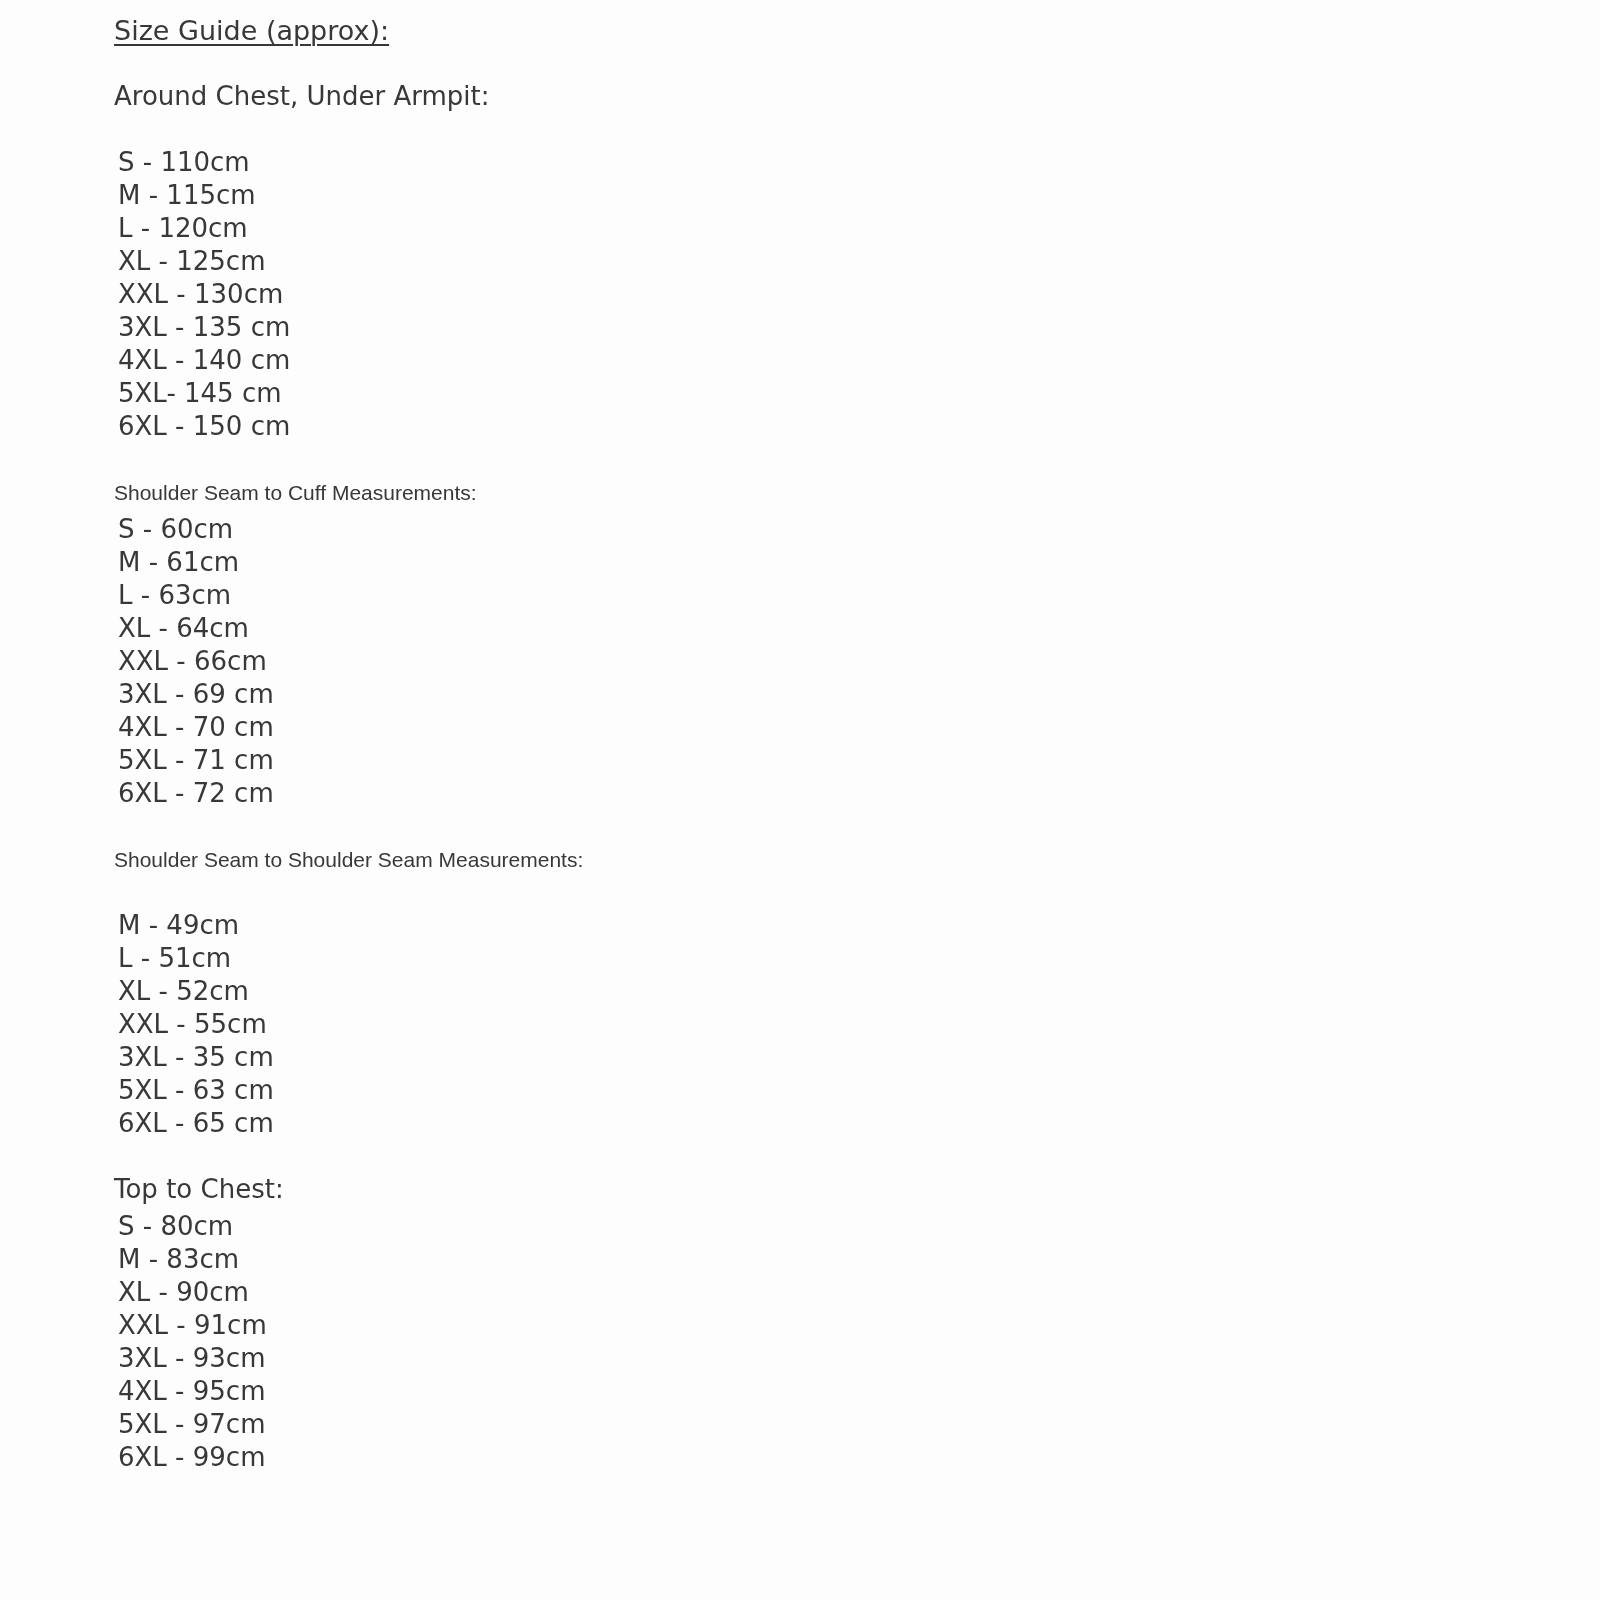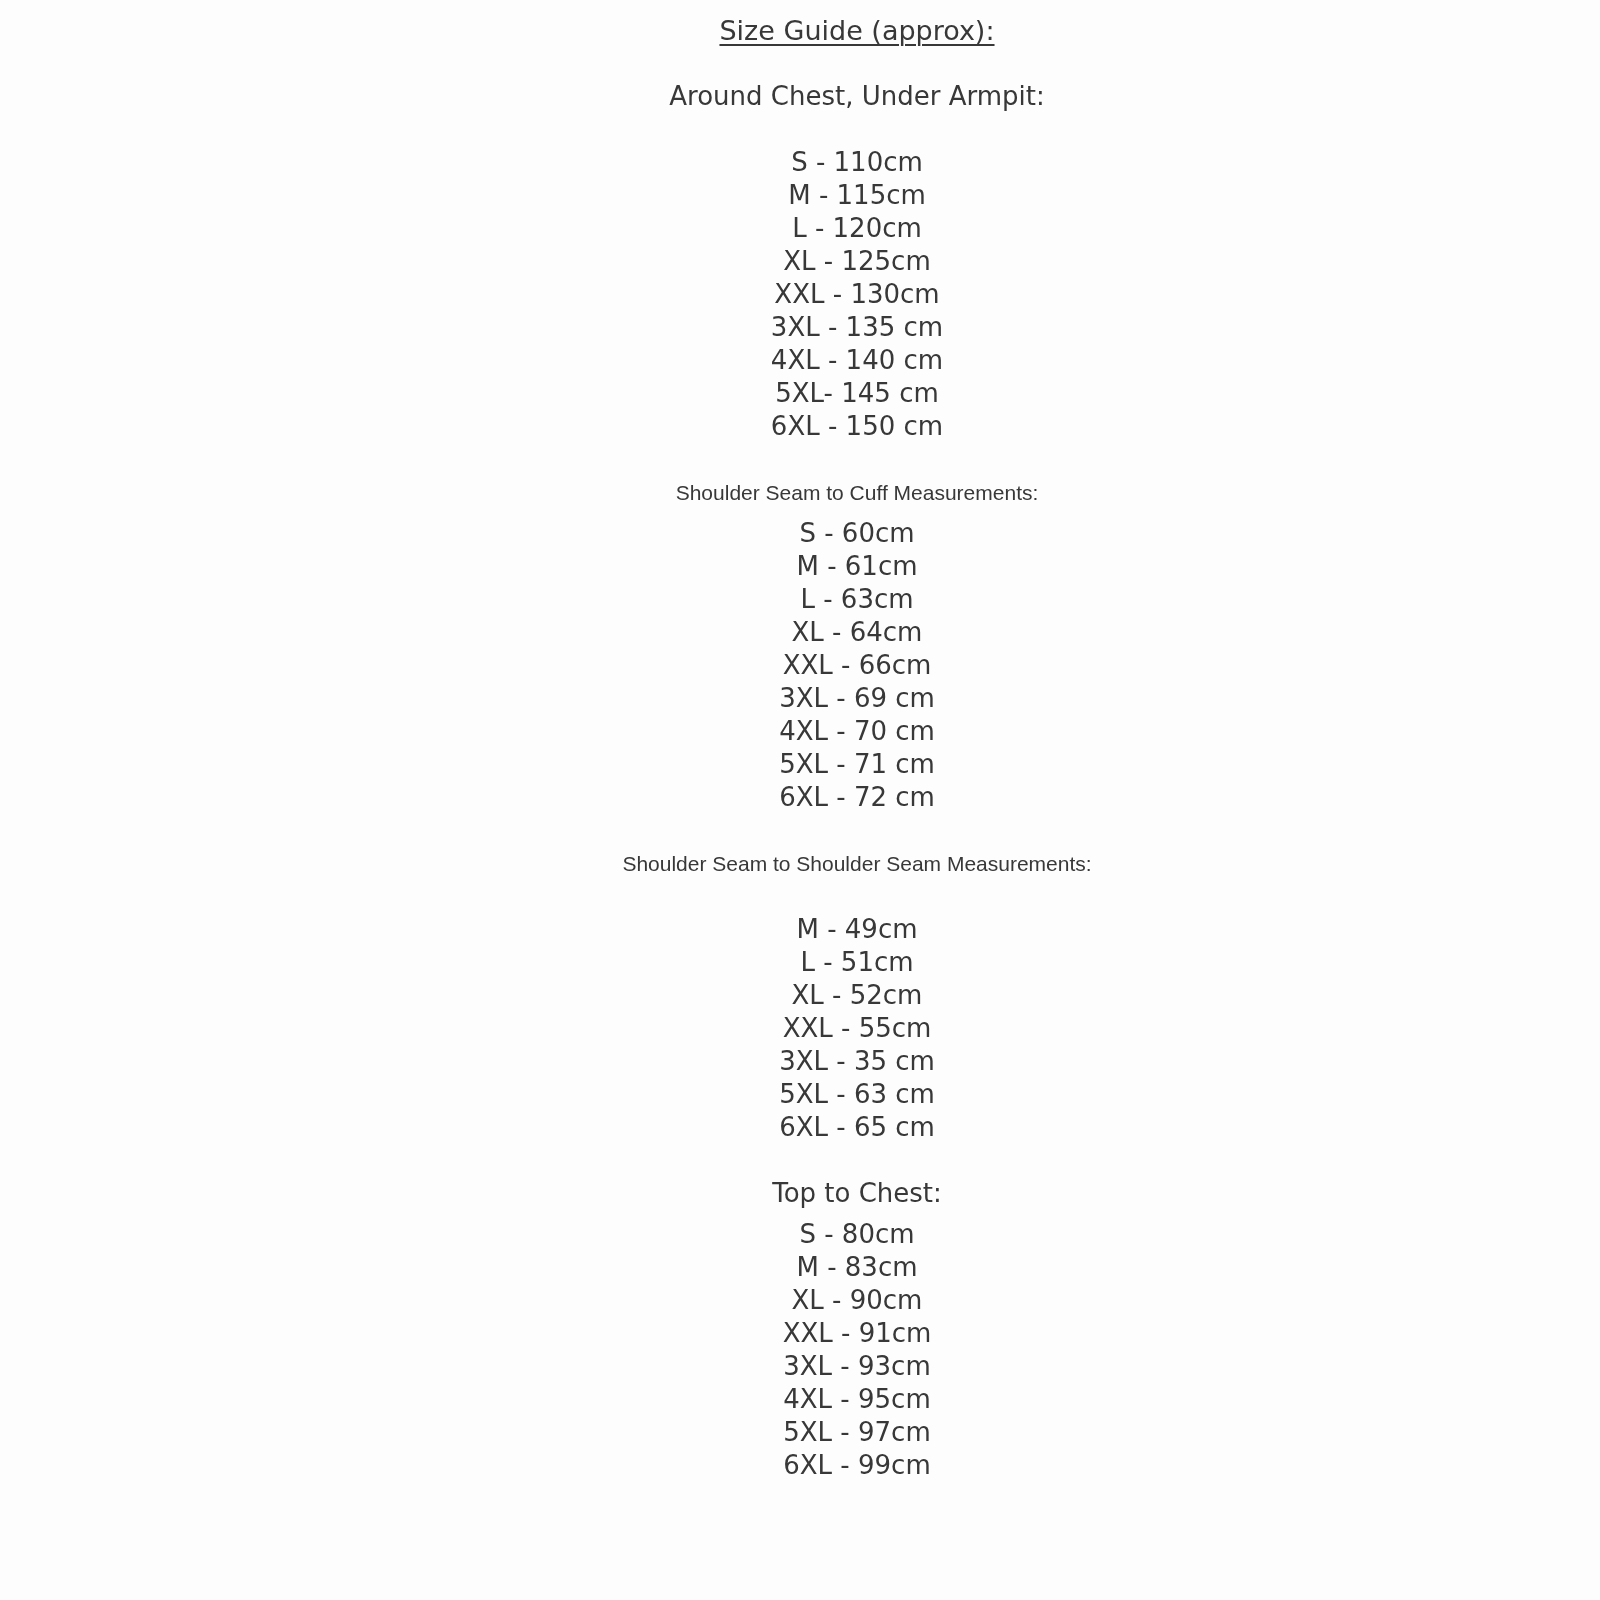--- a/index.html
+++ b/index.html
@@ -12,36 +12,35 @@
     overflow: hidden;
     font-family: "DejaVu Sans", sans-serif;
     font-size: 26px;
     line-height: 33px;
     -webkit-font-smoothing: antialiased;
   }
   .doc {
     padding-top: 14px;
     
     margin-left: 114px;
-    text-align: center;
   }
   .title {
     margin: 0 0 33px 0;
     font-size: 27px;
     font-weight: normal;
     line-height: 33px;
     text-decoration: underline;
     text-underline-offset: 4px;
     text-decoration-thickness: 2px;
   }
   .size-section + .size-section {
     margin-top: 33px; 
   }
   .heading {
-    margin: 8px;
+    margin: 0;
     font-size: 26px;
     font-weight: normal;
     line-height: 33px;
   }
   .heading.gap-after {
     margin-bottom: 33px; 
   }
   
   .size-section.alt-font .heading {
     font-family: "Liberation Sans", sans-serif;

